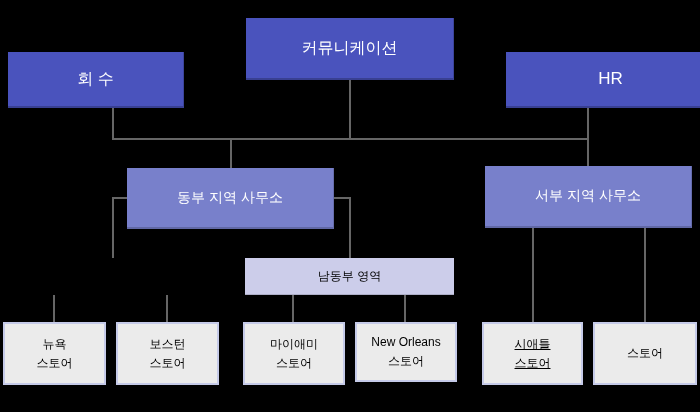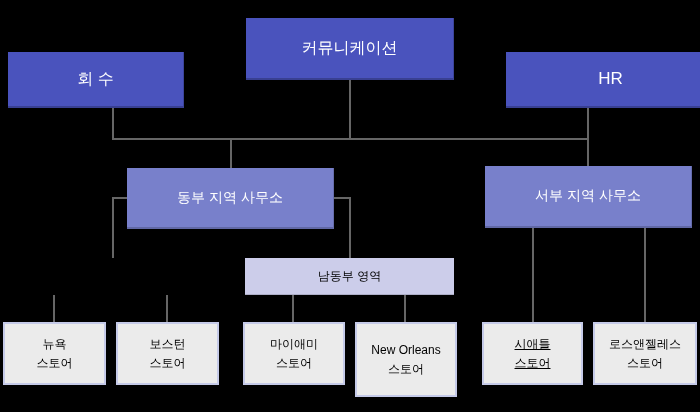--- a/index.html
+++ b/index.html
@@ -105,26 +105,25 @@
     <span>스토어</span>
   </div>
   <div class="node lv4" style="left:116px; top:322px; width:103px; height:63px;">
     <span>보스턴</span>
     <span>스토어</span>
   </div>
   <div class="node lv4" style="left:243px; top:322px; width:102px; height:63px;">
     <span>마이애미</span>
     <span>스토어</span>
   </div>
-  <div class="node lv4" style="left:355px; top:322px; width:102px; height:75px;">
+  <div class="node lv4" style="left:355px; top:322px; width:102px; height:60px;">
     <span>New Orleans</span>
     <span>스토어</span>
   </div>
   <div class="node lv4" style="left:482px; top:322px; width:101px; height:63px;text-decoration:underline;">
     <span>시애틀</span>
     <span>스토어</span>
   </div>
   <div class="node lv4" style="left:593px; top:322px; width:104px; height:63px;">
-    <span>로스앤젤레스</span>
     <span>스토어</span>
   </div>
 
 </div>
 
 </body></html>

